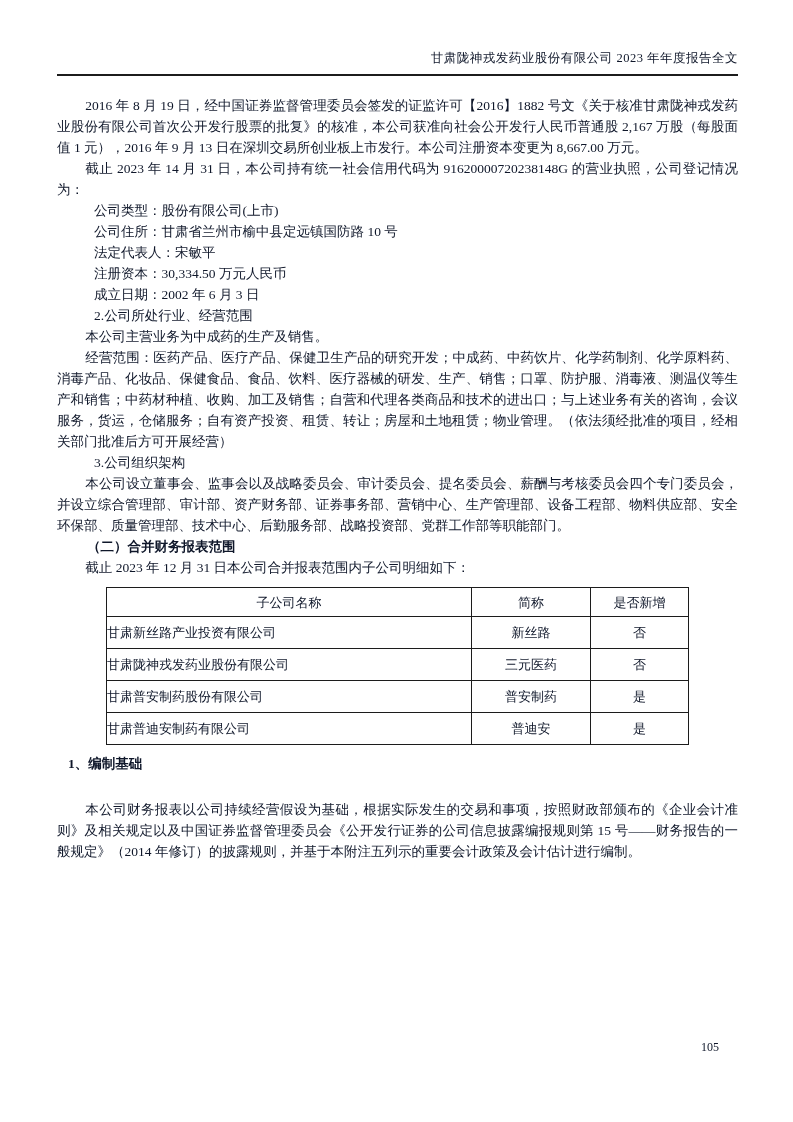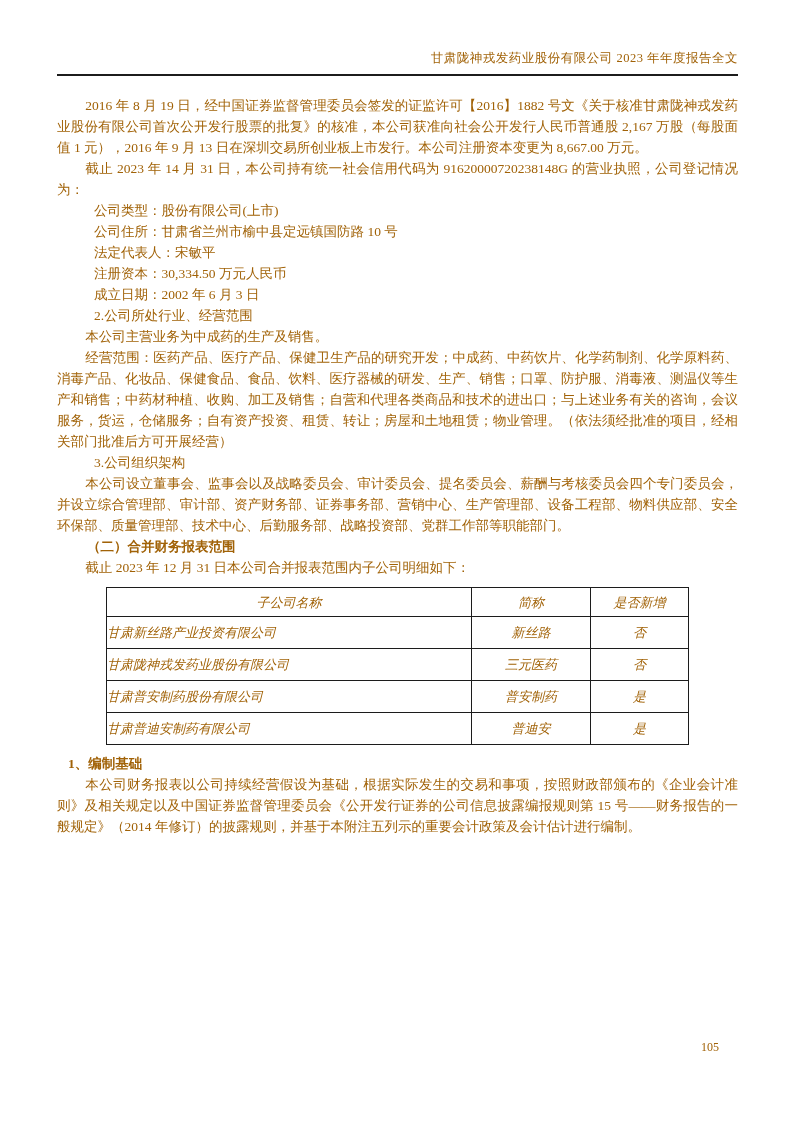--- a/index.html
+++ b/index.html
@@ -3,21 +3,21 @@
 <meta charset="utf-8">
 <style>
   * { margin:0; padding:0; box-sizing:border-box; }
   html,body { background:#8a8a8a; }
   .page {
     position:relative;
     width:793px; height:1122px;
     margin:0 auto;
     background:#ffffff;
     font-family:"Liberation Serif","DejaVu Serif",serif;
-    color:#a16207;
+    color:#0f172a;
   }
   .content { padding:50px 55px 0 57px; }
   .doc-header {
     text-align:right;
     font-size:12.5px;
     letter-spacing:0.5px;
     padding-bottom:7px;
     border-bottom:2.5px solid #1c1c1c;
   }
   .body-text {
@@ -33,21 +33,20 @@
     border-collapse:collapse;
     margin:9px 0 0 49px;
     width:582px;
     table-layout:fixed;
     font-size:13px;
   }
   table.sub-table th, table.sub-table td {
     border:1.5px solid #1c1c1c;
     font-weight:normal;
     padding:0;
-    font-style:italic;
   }
   table.sub-table th { height:29px; text-align:center; }
   table.sub-table td { height:32px; }
   .col-name  { width:365px; }
   .col-short { width:119px; }
   .col-new   { width:98px;  }
   td.cell-name  { text-align:left; padding-left:10px; }
   td.cell-short, td.cell-new { text-align:center; }
   .sec4-heading {
     margin-top:21px;
@@ -55,21 +54,21 @@
     font-size:16px;
     font-weight:bold;
     letter-spacing:0.5px;
   }
   .sec4-sub-heading {
     margin-top:8px;
     padding-left:11px;
     font-size:13.5px;
     font-weight:bold;
   }
-  .sec4-para { }
+  .sec4-para { margin-top:25px; }
   .page-number {
     position:absolute;
     top:1040px; right:74px;
     font-size:12px;
   }
 </style>
 </head>
 <body>
 
 <div class="page">

